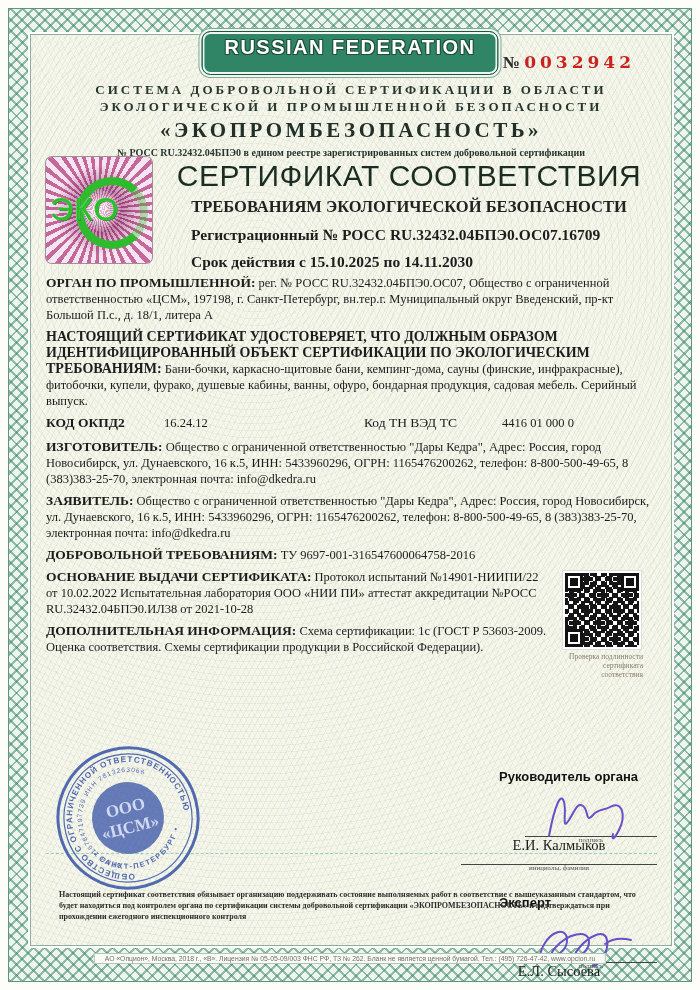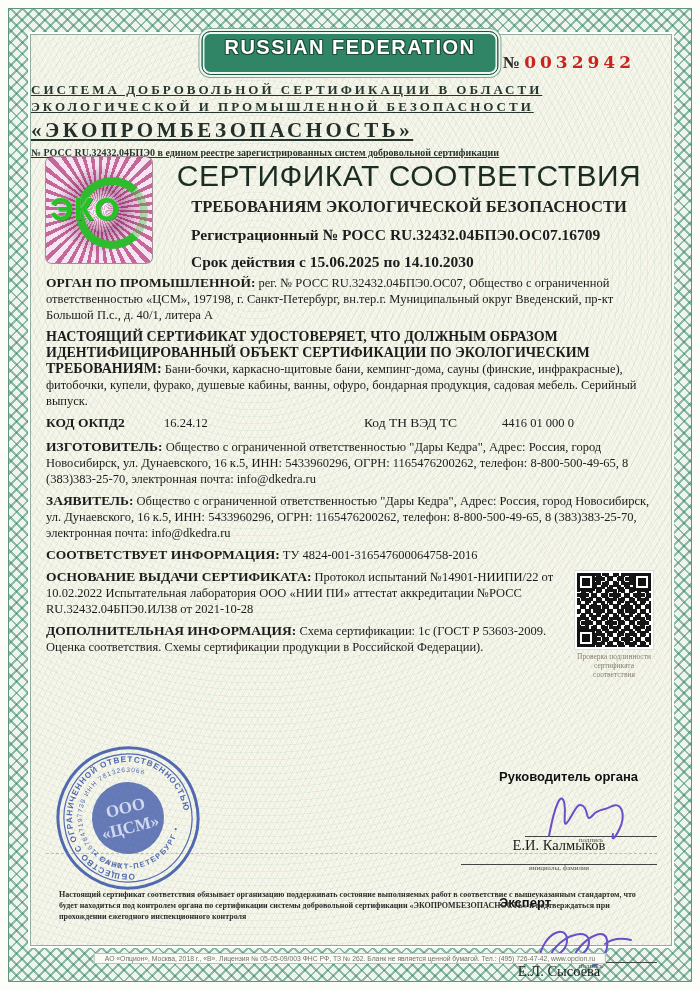--- a/index.html
+++ b/index.html
@@ -24,51 +24,51 @@
     background:#2f8565;border:1px solid #1c5440;border-radius:9px;padding:4px 22px 15px;
     box-shadow:0 0 0 2px #f2f6f2, 0 0 0 3px #7fa893, inset 0 0 0 2px #eef6ef;
     font-family:"Liberation Sans",sans-serif;font-weight:bold;font-size:20px;letter-spacing:1.5px;
     color:#ffffff;text-shadow:1px 1px 0 #1d4f3c,-1px 1px 0 #1d4f3c,1px -1px 0 #1d4f3c,-1px -1px 0 #1d4f3c;
     white-space:nowrap;z-index:5;margin-top:20px;}
   
   .serial{position:absolute;top:17px;right:36px;font-size:17px;}
   .serial .pfx{color:#2c2c2c;font-weight:bold;}
   .serial .num{color:#c8231f;letter-spacing:4px;font-weight:bold;font-family:"DejaVu Serif",serif;text-align:center;}
   
-  .hdr{position:absolute;top:46px;left:0;right:0;text-align:left;color:#26362e;text-decoration:underline;}
+  .hdr{position:absolute;top:46px;left:0;right:0;text-align:center;color:#26362e;}
   .hdr .l1{font-size:13px;font-weight:bold;letter-spacing:3px;line-height:17px;}
   .hdr .sys{font-size:21px;font-weight:bold;letter-spacing:3.5px;margin-top:3px;color:#222f28;}
   .hdr .regline{font-size:10px;font-weight:bold;margin-top:4px;color:#26362e;}
   
   .eko{position:absolute;left:15px;top:122px;width:106px;height:106px;border-radius:6px;
     background:
       radial-gradient(circle at 50% 50%, rgba(255,255,255,.55) 0 8%, rgba(120,30,90,.45) 30%, rgba(255,240,250,.1) 60%),
       repeating-conic-gradient(rgba(186,74,136,.92) 0 4deg, rgba(244,226,240,.95) 4deg 9deg);
     box-shadow:0 0 0 1px rgba(90,40,70,.5);}
   .eko .ring{position:absolute;left:30px;top:20px;width:56px;height:56px;border:8px solid #2ebc2e;
     border-radius:50%;border-right-color:rgba(46,188,46,.35);}
   .eko .txt{position:absolute;left:4px;top:34px;font-family:"Liberation Sans",sans-serif;
-    font-weight:bold;font-size:32px;color:#24c324;letter-spacing:1px;
+    font-weight:normal;font-size:32px;color:#24c324;letter-spacing:1px;
     text-shadow:0 0 2px rgba(255,255,255,.8),1px 1px 0 #0f7a0f;}
   
   .titleblock{position:absolute;left:132px;right:16px;top:124px;}
   .maintitle{text-align:center;font-family:"Liberation Sans",sans-serif;font-weight:normal;
     font-size:30px;letter-spacing:.5px;color:#1b2d22;}
   .subtitle{text-align:center;font-weight:bold;font-size:16.5px;margin-top:4px;color:#222;}
   .regnum,.validity{font-weight:bold;font-size:15.5px;margin:9px 0 0 28px;color:#1d1d1d;}
   
   .content{position:absolute;left:15px;right:14px;top:240px;font-size:12.5px;line-height:16px;}
   .content p{margin:0 0 6px 0;text-align:left;}
   .lbl{font-weight:bold;font-size:13.5px;}
   .biglbl{font-weight:bold;font-size:14px;}
   .codes{display:flex;margin:2px 0 8px 0;align-items:baseline;}
   .codes .a{width:118px;font-weight:bold;font-size:13.5px;}
   .codes .b{width:200px;}
   .codes .c{width:138px;font-weight:normal;font-size:13.5px;}
-  .qrwrap{float:right;width:82px;margin:2px 2px 4px 10px;text-align:center;}
+  .qrwrap{float:right;width:82px;margin:2px 14px 4px 10px;text-align:right;}
   .qrcap{font-size:7.5px;line-height:9px;color:#8a8070;margin-top:3px;}
   
   .sigarea{position:absolute;left:15px;right:14px;top:712px;}
   .sigrow{display:flex;align-items:flex-end;margin-left:118px;}
   .sigrow.first{margin-top:22px;flex-direction:column;}
   .sigrow.second{margin-top:30px;flex-direction:column;}
   .role{width:158px;font-family:"Liberation Sans",sans-serif;font-weight:bold;font-size:13px;
         color:#111;padding-bottom:6px;}
   .sigcol{width:132px;position:relative;border-bottom:1.5px solid #444;height:46px;}
   .sigcol svg{position:absolute;left:6px;bottom:-8px;}
@@ -123,49 +123,49 @@
 
     <div class="eko">
       <span class="ring"></span>
       <span class="txt">ЭКО</span>
     </div>
 
     <div class="titleblock">
       <div class="maintitle">СЕРТИФИКАТ СООТВЕТСТВИЯ</div>
       <div class="subtitle">ТРЕБОВАНИЯМ ЭКОЛОГИЧЕСКОЙ БЕЗОПАСНОСТИ</div>
       <div class="regnum">Регистрационный № РОСС RU.32432.04БПЭ0.ОС07.16709</div>
-      <div class="validity">Срок действия с 15.06.2025 по 14.10.2030</div>
+      <div class="validity">Срок действия с 15.10.2025 по 14.11.2030</div>
     </div>
 
     <div class="content">
       <p>
         <span class="lbl">ОРГАН ПО ПРОМЫШЛЕННОЙ:</span>
-        <span>рег. № РОСС RU.32432.04БПЭ0.ОС07, Общество с ограниченной ответственностью «ЦСМ», 197198, г. Санкт-Петербург, вн.тер.г. Муниципальный округ Введенский, пр-кт Большой П.с., д. 40/1, литера А</span>
+        <span>рег. № РОСС RU.32432.04БПЭ0.ОС07, Общество с ограниченной ответственностью «ЦСМ», 197198, г. Санкт-Петербург, вн.тер.г. Муниципальный округ Введенский, пр-кт Большой П.с., д. 18/1, литера А</span>
       </p>
       <p>
         <span class="biglbl">НАСТОЯЩИЙ СЕРТИФИКАТ УДОСТОВЕРЯЕТ, ЧТО ДОЛЖНЫМ ОБРАЗОМ ИДЕНТИФИЦИРОВАННЫЙ ОБЪЕКТ СЕРТИФИКАЦИИ ПО ЭКОЛОГИЧЕСКИМ ТРЕБОВАНИЯМ:</span>
         <span>Бани-бочки, каркасно-щитовые бани, кемпинг-дома, сауны (финские, инфракрасные), фитобочки, купели, фурако, душевые кабины, ванны, офуро, бондарная продукция, садовая мебель. Серийный выпуск.</span>
       </p>
       <div class="codes">
         <span class="a">КОД ОКПД2</span>
         <span class="b">16.24.12</span>
         <span class="c">Код ТН ВЭД ТС</span>
         <span class="d">4416 01 000 0</span>
       </div>
       <p>
         <span class="lbl">ИЗГОТОВИТЕЛЬ:</span>
         <span>Общество с ограниченной ответственностью "Дары Кедра", Адрес: Россия, город Новосибирск, ул. Дунаевского, 16 к.5, ИНН: 5433960296, ОГРН: 1165476200262, телефон: 8-800-500-49-65, 8 (383)383-25-70, электронная почта: info@dkedra.ru</span>
       </p>
       <p>
         <span class="lbl">ЗАЯВИТЕЛЬ:</span>
         <span>Общество с ограниченной ответственностью "Дары Кедра", Адрес: Россия, город Новосибирск, ул. Дунаевского, 16 к.5, ИНН: 5433960296, ОГРН: 1165476200262, телефон: 8-800-500-49-65, 8 (383)383-25-70, электронная почта: info@dkedra.ru</span>
       </p>
       <p>
-        <span class="lbl">СООТВЕТСТВУЕТ ИНФОРМАЦИЯ:</span>
-        <span>ТУ 4824-001-316547600064758-2016</span>
+        <span class="lbl">ДОБРОВОЛЬНОЙ ТРЕБОВАНИЯМ:</span>
+        <span>ТУ 9697-001-316547600064758-2016</span>
       </p>
 
       <div class="qrwrap">
         <div class="qrbody">
           <div class="qrmods"></div>
           <div class="fnd tl"></div>
           <div class="fnd tr"></div>
           <div class="fnd bl"></div>
         </div>
         <div class="qrcap">Проверка подлинности сертификата соответствия</div>

